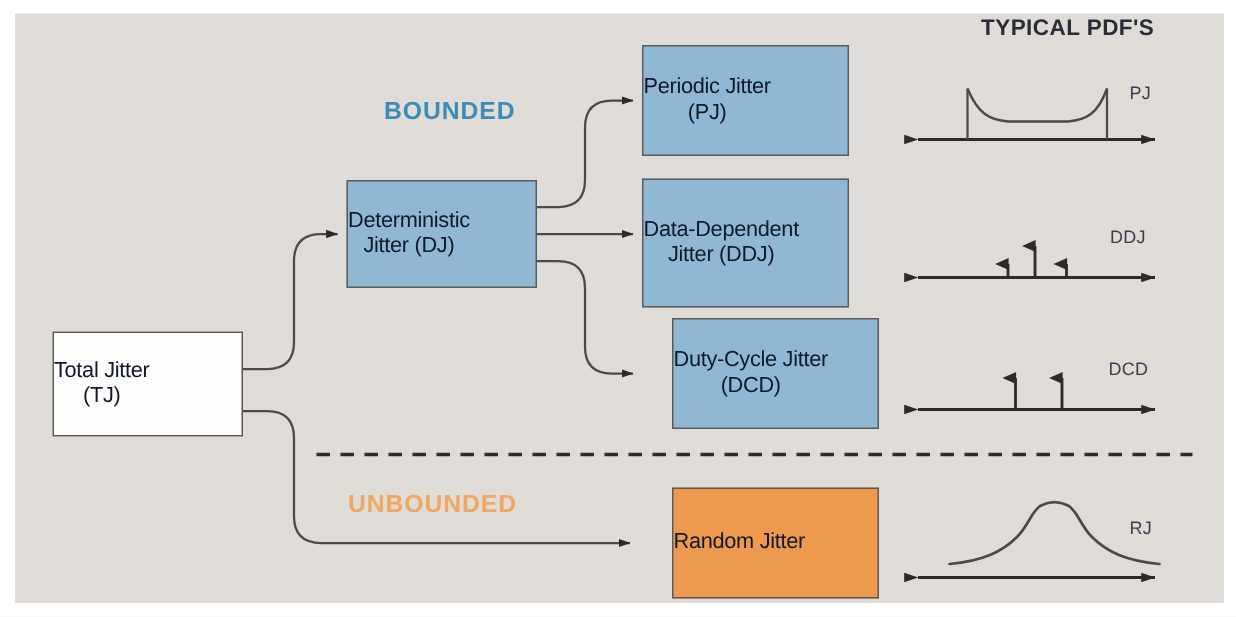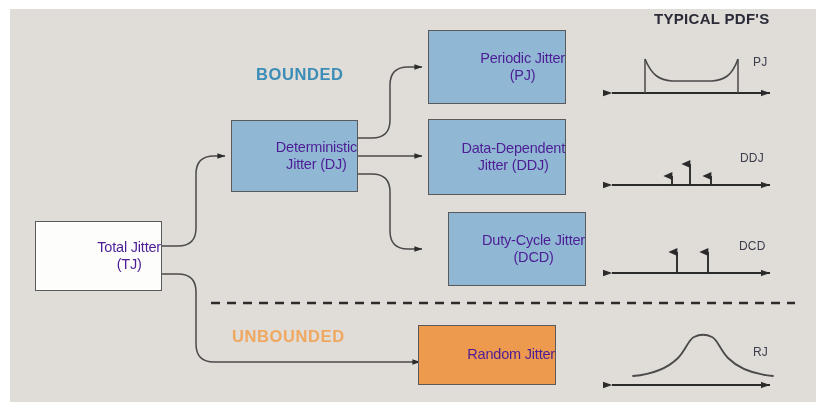--- a/index.html
+++ b/index.html
@@ -30,23 +30,23 @@
     top: 0;
     width: 824px;
     height: 411px;
   }
   .node-box {
     position: absolute;
     box-sizing: border-box;
     border: 1.4px solid #5a5a5a;
     display: flex;
     align-items: center;
-    justify-content: flex-end;
+    justify-content: flex-start;
     text-align: center;
-    color: #4c1d95;
+    color: #0f172a;
     font-size: 14.5px;
     line-height: 1.18;
     letter-spacing: -0.2px;
   }
   .node-box.blue { background: #90b8d4; }
   .node-box.orange { background: #ee9a4e; }
   .node-box.white { background: #fdfdfb; }
   .node-label-line { display: block; }
 
   .group-label {
@@ -152,35 +152,35 @@
     </span>
   </div>
 
   <div class="node-box blue" style="left:428px; top:30px; width:138px; height:74px;">
     <span>
       <span class="node-label-line">Periodic Jitter</span>
       <span class="node-label-line">(PJ)</span>
     </span>
   </div>
 
-  <div class="node-box blue" style="left:428px; top:119px; width:138px; height:76px;">
+  <div class="node-box blue" style="left:428px; top:119px; width:138px; height:86px;">
     <span>
       <span class="node-label-line">Data-Dependent</span>
       <span class="node-label-line">Jitter (DDJ)</span>
     </span>
   </div>
 
   <div class="node-box blue" style="left:448px; top:212px; width:138px; height:74px;">
     <span>
       <span class="node-label-line">Duty-Cycle Jitter</span>
       <span class="node-label-line">(DCD)</span>
     </span>
   </div>
 
-  <div class="node-box orange" style="left:418px; top:325px; width:138px; height:60px;">
+  <div class="node-box orange" style="left:448px; top:325px; width:138px; height:74px;">
     <span>
       <span class="node-label-line">Random Jitter</span>
     </span>
   </div>
 
   <div class="group-label bounded" style="left:240px; top:65px;margin-left:16px;">BOUNDED</div>
 
   <div class="group-label unbounded" style="left:232px; top:327px;">UNBOUNDED</div>
 
   <div class="pdf-header" style="left:654px; top:10px;">TYPICAL PDF'S</div>

